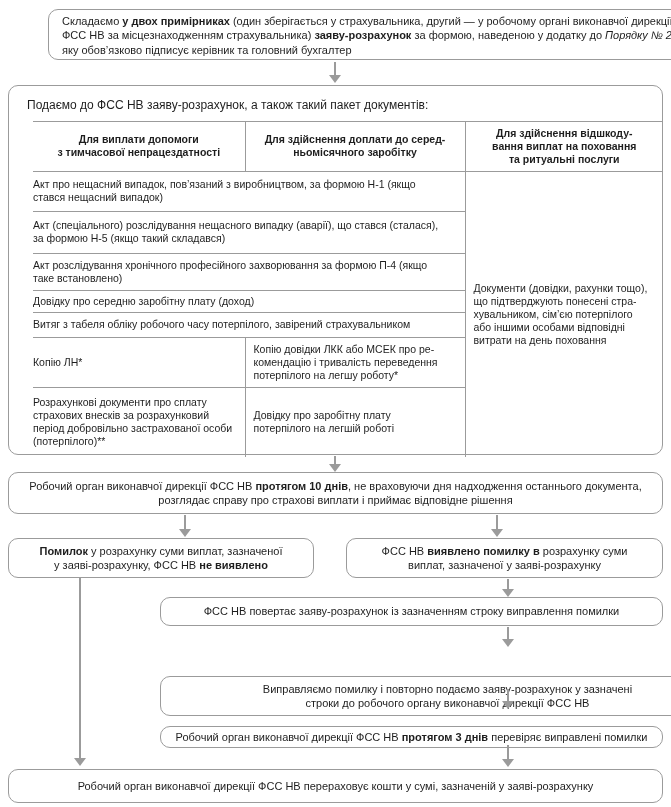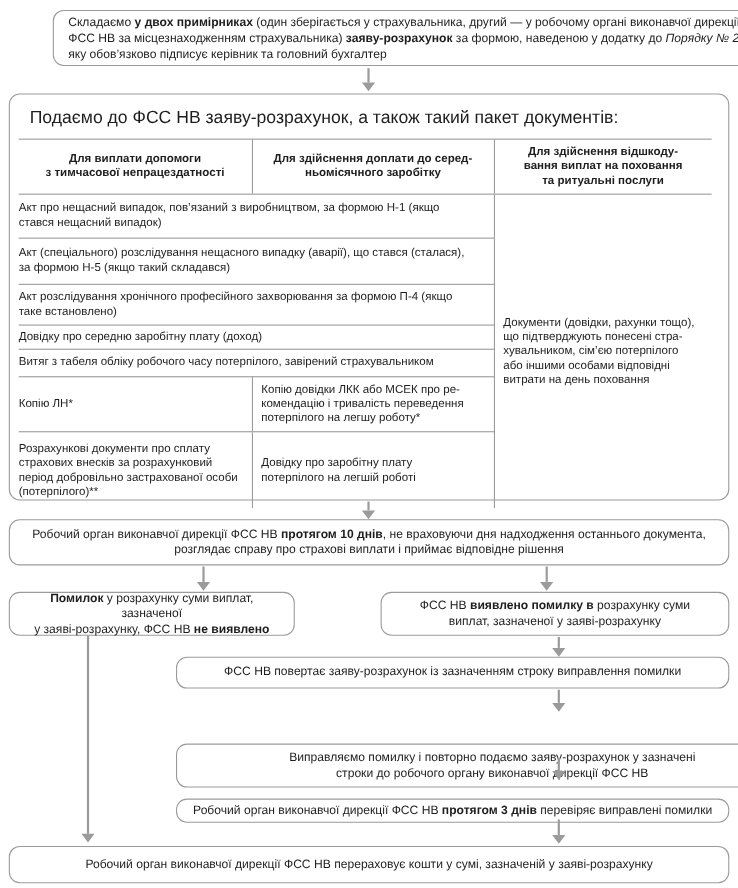--- a/index.html
+++ b/index.html
@@ -14,31 +14,31 @@
   .box{position:absolute;border:1.5px solid var(--border);border-radius:10px;background:#fff;
        font-size:11px;line-height:1.3;color:var(--text);}
   .center{display:flex;align-items:center;justify-content:center;text-align:center;}
   .pre{white-space:pre-line;}
   b{font-weight:bold;}
   i{font-style:italic;}
 
   
   #box-compose{left:8px;top:9px;width:655px;height:51px;padding:4px 13px;margin-left:40px;}
   #box-submit{left:8px;top:85px;width:655px;height:370px;padding:10px 0 0 0;}
-  #box-submit .intro{margin:2px 18px 7px 18px;font-size:16px;}
+  #box-submit .intro{margin:2px 18px 7px 18px;font-size:12px;}
   #box-review{left:8px;top:472px;width:655px;height:42px;padding:6px 13px;text-align:center;}
-  #box-noerr{left:8px;top:538px;width:260px;height:40px;padding:2px 8px;}
+  #box-noerr{left:8px;top:538px;width:306px;height:40px;padding:2px 8px;}
   #box-err{left:346px;top:538px;width:317px;height:40px;padding:19px 8px;}
   #box-return{left:160px;top:597px;width:503px;height:29px;padding:2px 26px;}
   #box-resubmit{left:160px;top:648px;width:575px;height:40px;padding:2px 10px;margin-top:28px;}
   #box-verify{left:160px;top:711px;width:503px;height:22px;padding:2px 10px;margin-top:15px;}
   #box-transfer{left:8px;top:769px;width:655px;height:34px;padding:2px 10px;text-align:center;}
 
   
-  table{border-collapse:collapse;table-layout:fixed;margin-left:8px;width:630px;
+  table{border-collapse:collapse;table-layout:fixed;margin-left:24px;width:630px;
         font-size:10.5px;line-height:1.24;border-top:1px solid var(--border);}
   col.c1{width:212px;} col.c2{width:220px;} col.c3{width:198px;}
   th{font-weight:bold;text-align:center;vertical-align:middle;
      border-bottom:1px solid var(--border);padding:4px 4px;white-space:pre-line;}
   th + th{border-left:1px solid var(--border);}
   td{vertical-align:middle;text-align:left;padding:4px 8px 4px 0;white-space:pre-line;
      border-bottom:1px solid var(--border);}
   td.colsplit{border-left:1px solid var(--border);padding-left:8px;}
   td.funeral{border-left:1px solid var(--border);border-bottom:none;padding-left:8px;vertical-align:middle;}
   tr.last td{border-bottom:none;}

